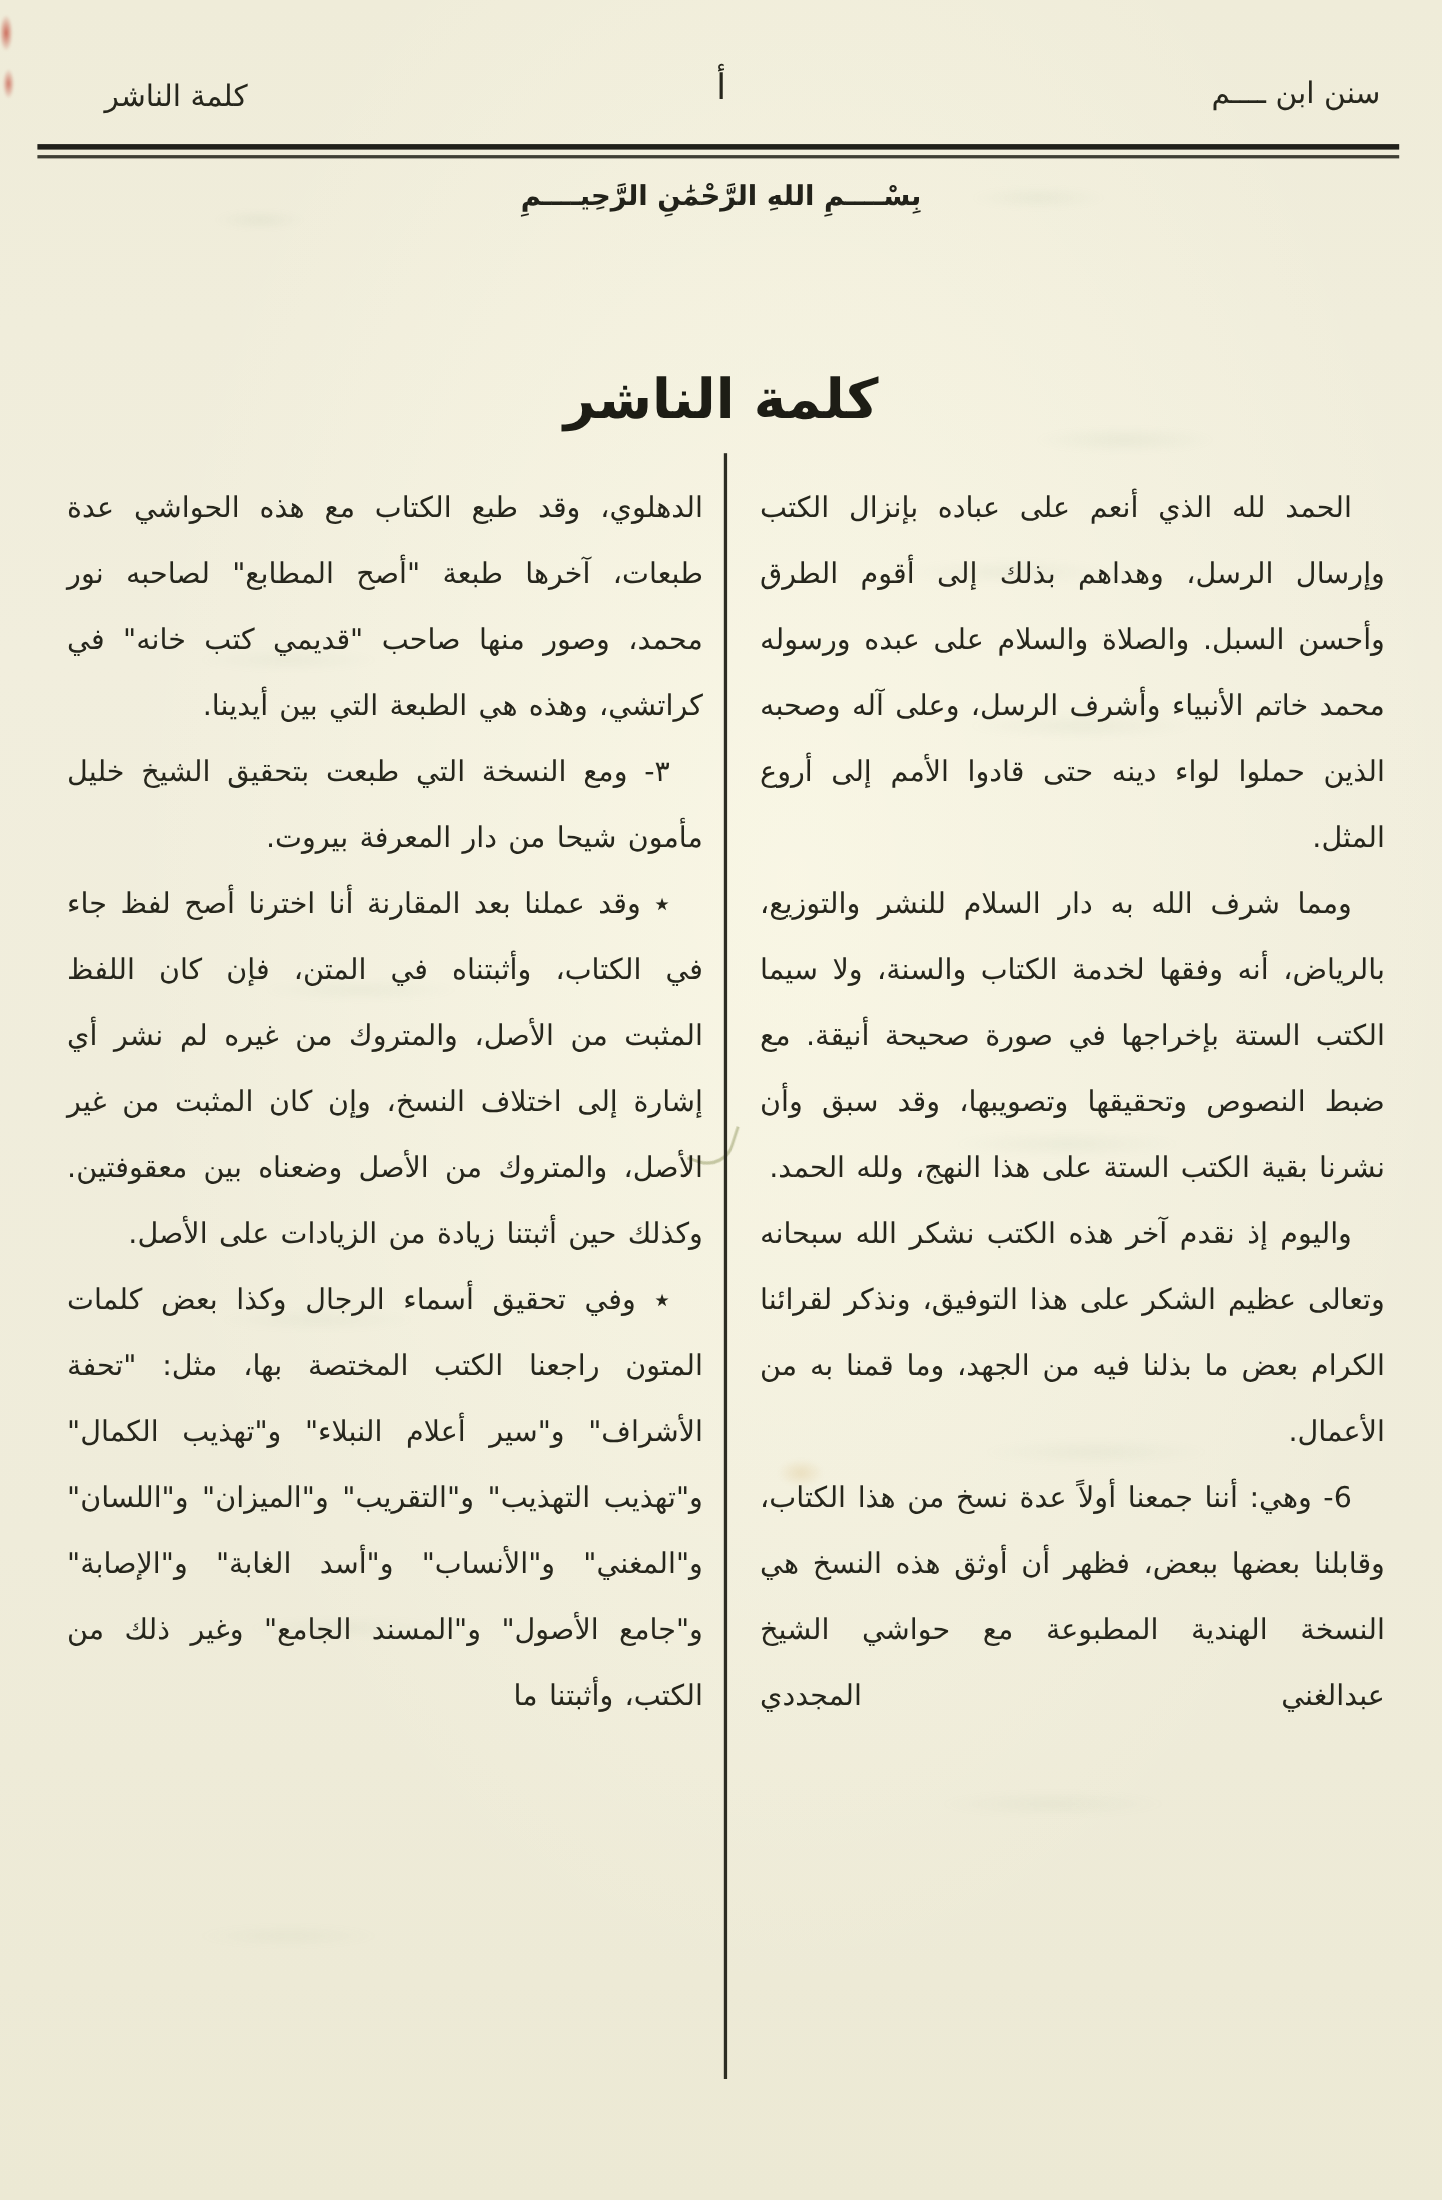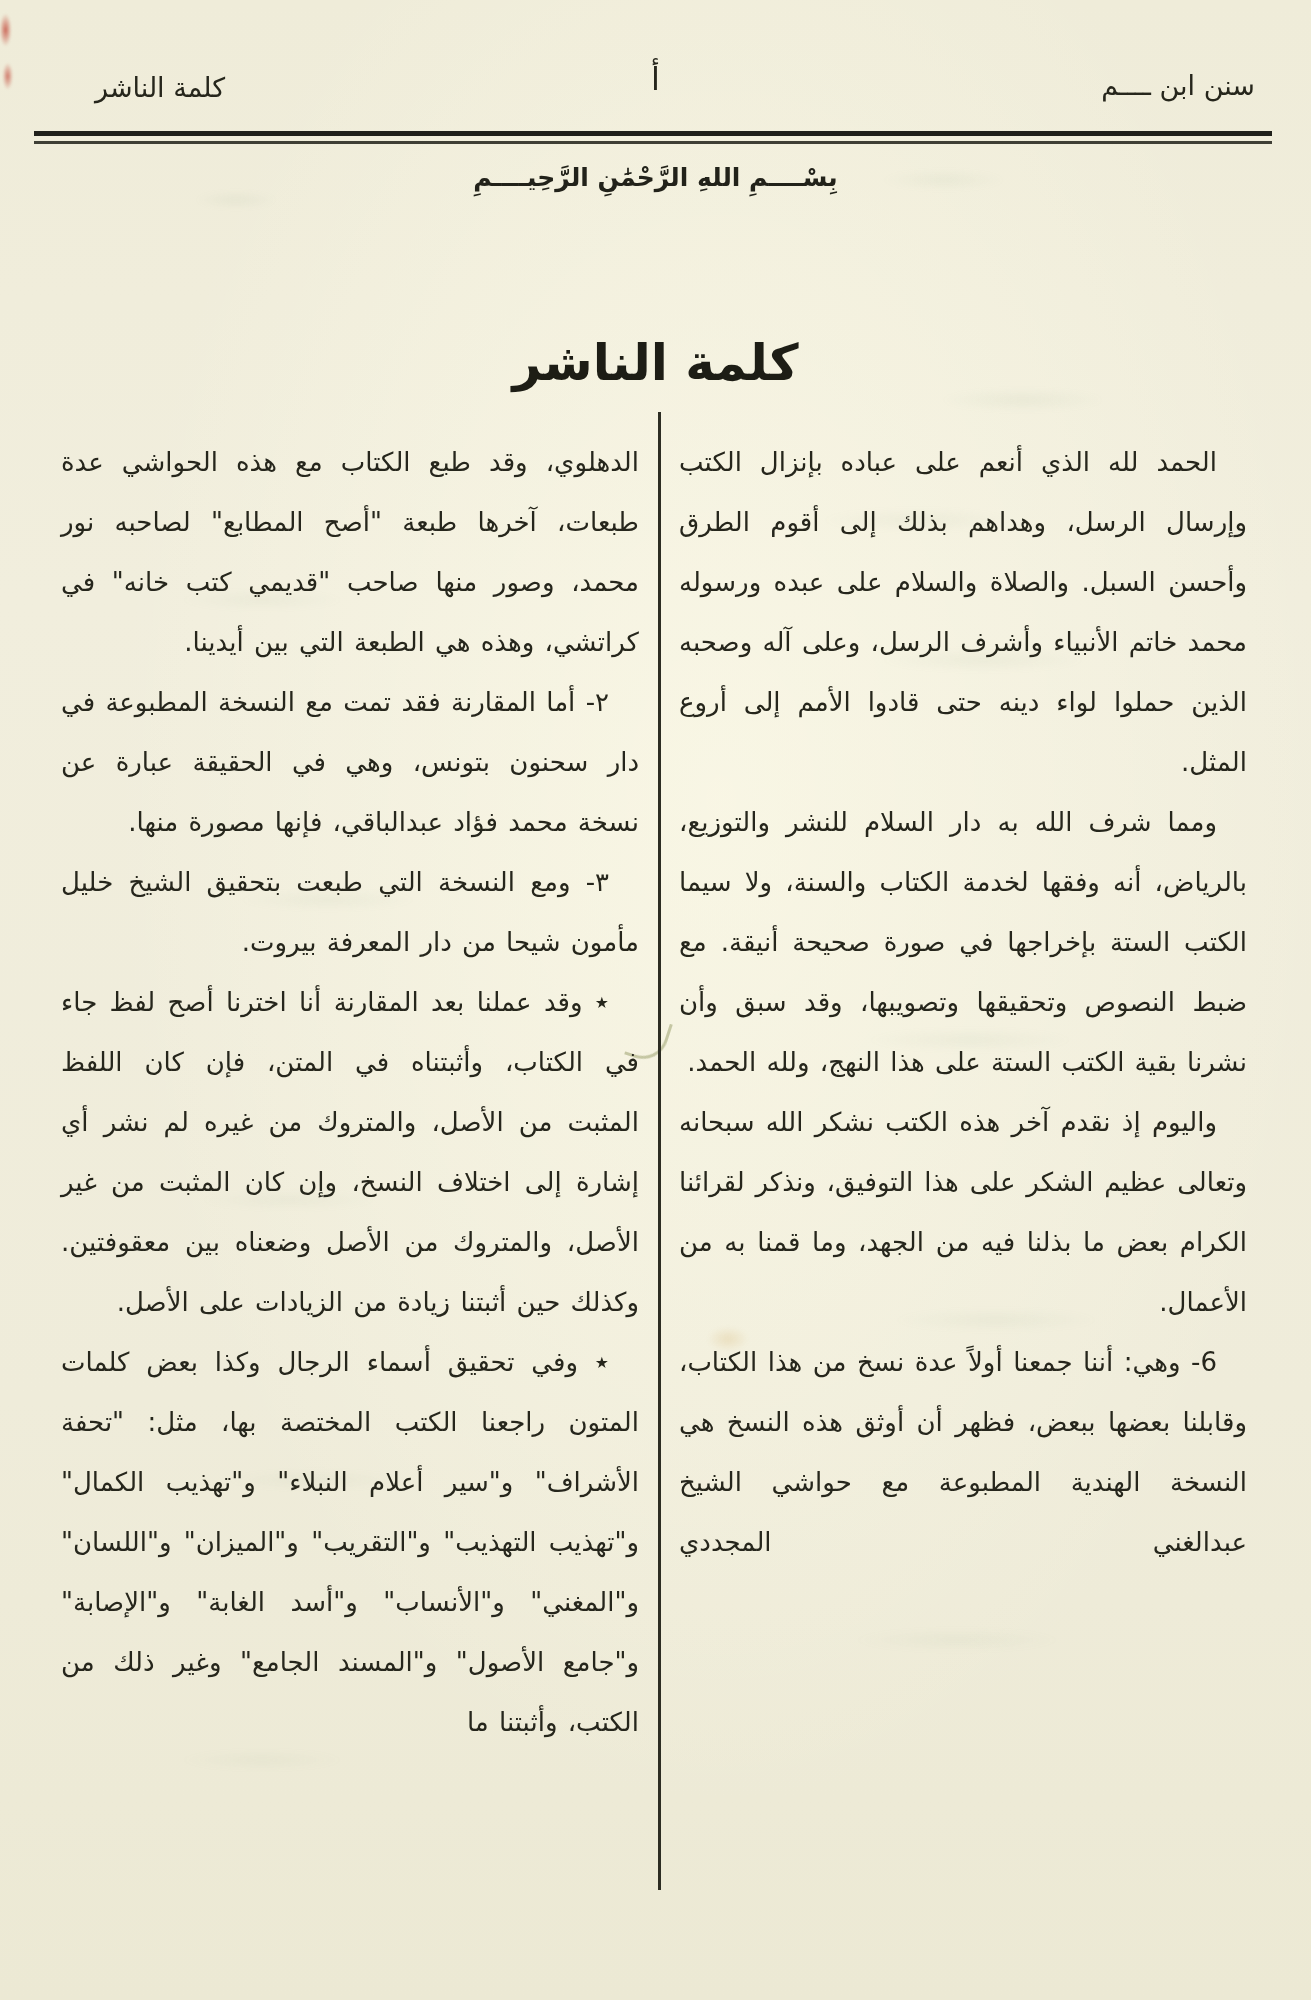--- a/index.html
+++ b/index.html
@@ -63,21 +63,21 @@
   }
   .page-title{
     position:absolute;top:300px;left:0;width:100%;text-align:center;
     font-size:50px;font-weight:bold;color:#1d1d15;
   }
   .column{
     position:absolute;top:432px;
     text-align:justify;font-size:26px;line-height:60px;color:#26261c;
     word-spacing:2px;
   }
-  .col-right{right:64px;width:568px;}
+  .col-right{right:52px;width:568px;}
   .col-left{right:672px;width:578px;}
   .col-divider{
     position:absolute;left:658px;top:412px;width:3px;height:1478px;background:#2d2d23;
   }
   .para{margin:0;text-indent:30px;}
   .col-left .para:first-child{text-indent:0;}
   .col-right .para:last-child{text-align-last:justify;}
 </style>
 </head>
 <body>
@@ -105,19 +105,18 @@
 
   <div class="column col-right">
       <p class="para">الحمد لله الذي أنعم على عباده بإنزال الكتب وإرسال الرسل، وهداهم بذلك إلى أقوم الطرق وأحسن السبل. والصلاة والسلام على عبده ورسوله محمد خاتم الأنبياء وأشرف الرسل، وعلى آله وصحبه الذين حملوا لواء دينه حتى قادوا الأمم إلى أروع المثل.</p>
       <p class="para">ومما شرف الله به دار السلام للنشر والتوزيع، بالرياض، أنه وفقها لخدمة الكتاب والسنة، ولا سيما الكتب الستة بإخراجها في صورة صحيحة أنيقة. مع ضبط النصوص وتحقيقها وتصويبها، وقد سبق وأن نشرنا بقية الكتب الستة على هذا النهج، ولله الحمد.</p>
       <p class="para">واليوم إذ نقدم آخر هذه الكتب نشكر الله سبحانه وتعالى عظيم الشكر على هذا التوفيق، ونذكر لقرائنا الكرام بعض ما بذلنا فيه من الجهد، وما قمنا به من الأعمال.</p>
       <p class="para">6- وهي: أننا جمعنا أولاً عدة نسخ من هذا الكتاب، وقابلنا بعضها ببعض، فظهر أن أوثق هذه النسخ هي النسخة الهندية المطبوعة مع حواشي الشيخ عبدالغني المجددي</p>
     </div>
 
   <div class="column col-left">
       <p class="para">الدهلوي، وقد طبع الكتاب مع هذه الحواشي عدة طبعات، آخرها طبعة "أصح المطابع" لصاحبه نور محمد، وصور منها صاحب "قديمي كتب خانه" في كراتشي، وهذه هي الطبعة التي بين أيدينا.</p>
-      <p class="para">٢- أما المقارنة فقد تمت مع النسخة المطبوعة في دار سحنون بتونس، وهي في الحقيقة عبارة عن نسخة محمد فؤاد عبدالباقي، فإنها مصورة منها.</p>
       <p class="para">٣- ومع النسخة التي طبعت بتحقيق الشيخ خليل مأمون شيحا من دار المعرفة بيروت.</p>
       <p class="para">٭ وقد عملنا بعد المقارنة أنا اخترنا أصح لفظ جاء في الكتاب، وأثبتناه في المتن، فإن كان اللفظ المثبت من الأصل، والمتروك من غيره لم نشر أي إشارة إلى اختلاف النسخ، وإن كان المثبت من غير الأصل، والمتروك من الأصل وضعناه بين معقوفتين. وكذلك حين أثبتنا زيادة من الزيادات على الأصل.</p>
       <p class="para">٭ وفي تحقيق أسماء الرجال وكذا بعض كلمات المتون راجعنا الكتب المختصة بها، مثل: "تحفة الأشراف" و"سير أعلام النبلاء" و"تهذيب الكمال" و"تهذيب التهذيب" و"التقريب" و"الميزان" و"اللسان" و"المغني" و"الأنساب" و"أسد الغابة" و"الإصابة" و"جامع الأصول" و"المسند الجامع" وغير ذلك من الكتب، وأثبتنا ما</p>
     </div>
 
 </div>
 
 </body></html>

